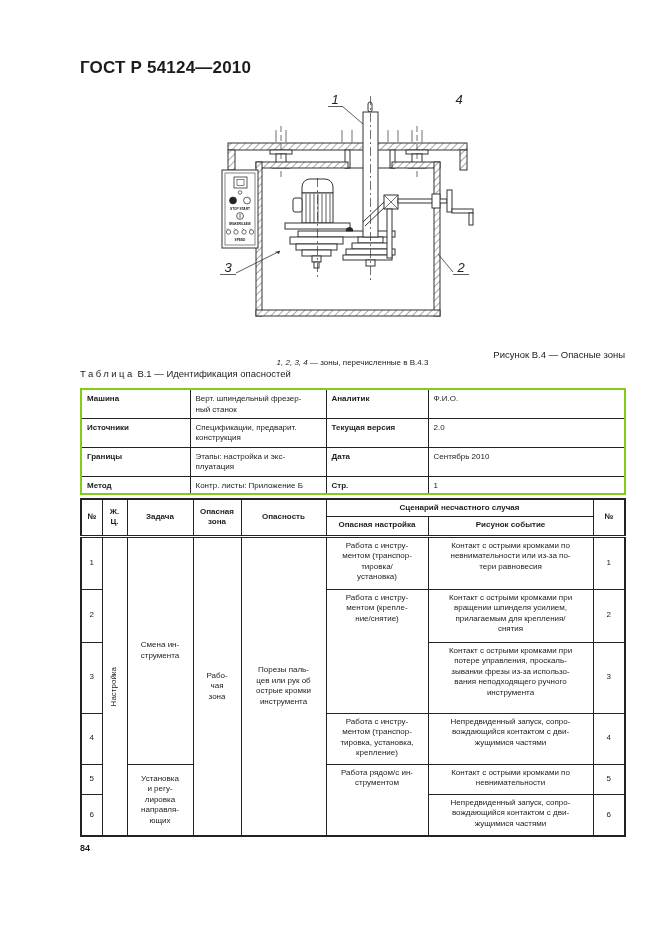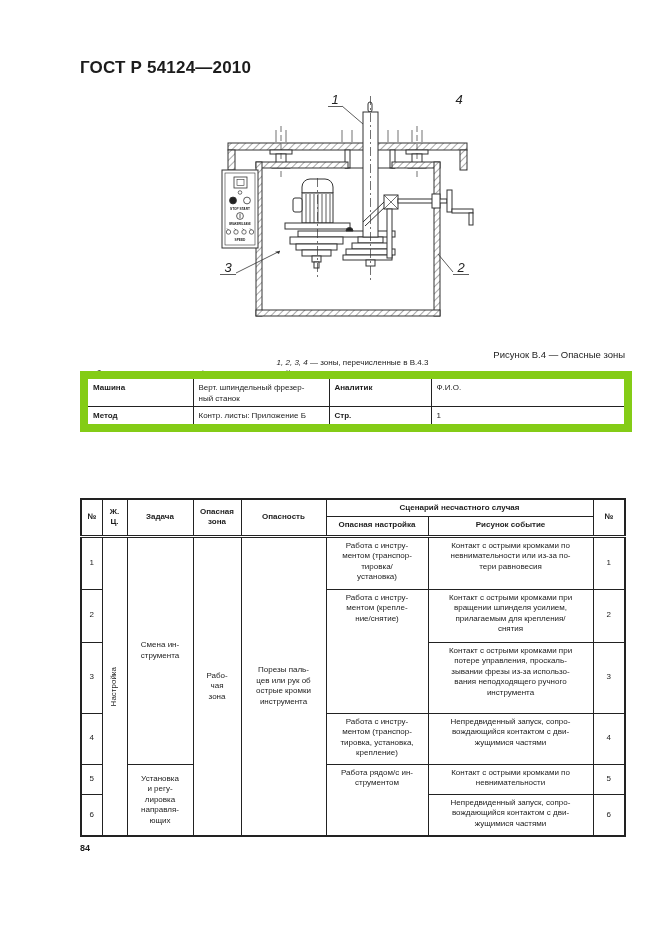--- a/index.html
+++ b/index.html
@@ -9,21 +9,21 @@
     margin:0 auto;
   }
   .doc-header{position:absolute;left:80px;top:58px;font-size:17px;font-weight:bold;letter-spacing:.2px;}
   .figure-wrap{position:absolute;left:100px;top:90px;width:400px;height:246px;}
   .fig-note{position:absolute;left:80px;top:333px;width:545px;text-align:center;font-size:8px;color:#222;margin-top:25px;}
   .fig-note .it{font-style:italic;}
   .fig-caption{position:absolute;left:80px;top:349px;width:545px;text-align:right;font-size:9.5px;}
   .tbl-caption{position:absolute;left:80px;top:368px;font-size:9.5px;}
   .tbl-caption .sp{letter-spacing:2.5px;text-align:center;}
   table{border-collapse:collapse;table-layout:fixed;background:#fff;}
-  .info-table{position:absolute;left:80px;top:371px;width:545px;border:8px solid #84cc16;font-size:8px;}
+  .info-table{position:absolute;left:80px;top:388px;width:545px;border:2px solid #84cc16;font-size:8px;}
   .info-table td{border:1px solid #222;vertical-align:top;padding:4px 5px 2px 5px;white-space:pre-line;line-height:10.5px;}
   .info-table td.lbl{font-weight:bold;}
   .hazard-table{position:absolute;left:80px;top:498px;width:545px;border:2px solid #222;font-size:8px;}
   .hazard-table th,.hazard-table td{border:1px solid #222;line-height:10.5px;}
   .hazard-table thead{border-bottom:3px double #222;}
   .hazard-table th{font-weight:bold;text-align:center;vertical-align:middle;padding:1px 2px;white-space:pre-line;}
   .hazard-table td{vertical-align:middle;text-align:center;padding:2px;white-space:pre-line;}
   .hazard-table td.txt{vertical-align:top;text-align:center;padding:3px 4px;}
   .hazard-table td.rot{vertical-align:middle;}
   .rot-inner{writing-mode:vertical-rl;transform:rotate(180deg);margin:0 auto;white-space:nowrap;font-size:8px;}
@@ -216,20 +216,34 @@
         <col style="width:102px">
         <col style="width:197px">
       </colgroup>
     <tbody>
       <tr style="height:29px">
         <td class="lbl">Машина</td>
         <td>Верт. шпиндельный фрезер-
 ный станок</td>
         <td class="lbl">Аналитик</td>
         <td>Ф.И.О.</td>
+      </tr>
+      <tr style="height:29px">
+        <td class="lbl">Источники</td>
+        <td>Спецификации, предварит.
+конструкция</td>
+        <td class="lbl">Текущая версия</td>
+        <td>2.0</td>
+      </tr>
+      <tr style="height:29px">
+        <td class="lbl">Границы</td>
+        <td>Этапы: настройка и экс-
+плуатация</td>
+        <td class="lbl">Дата</td>
+        <td>Сентябрь 2010</td>
       </tr>
       <tr style="height:14px">
         <td class="lbl">Метод</td>
         <td>Контр. листы: Приложение Б</td>
         <td class="lbl">Стр.</td>
         <td>1</td>
       </tr>
     </tbody>
   </table>
 

